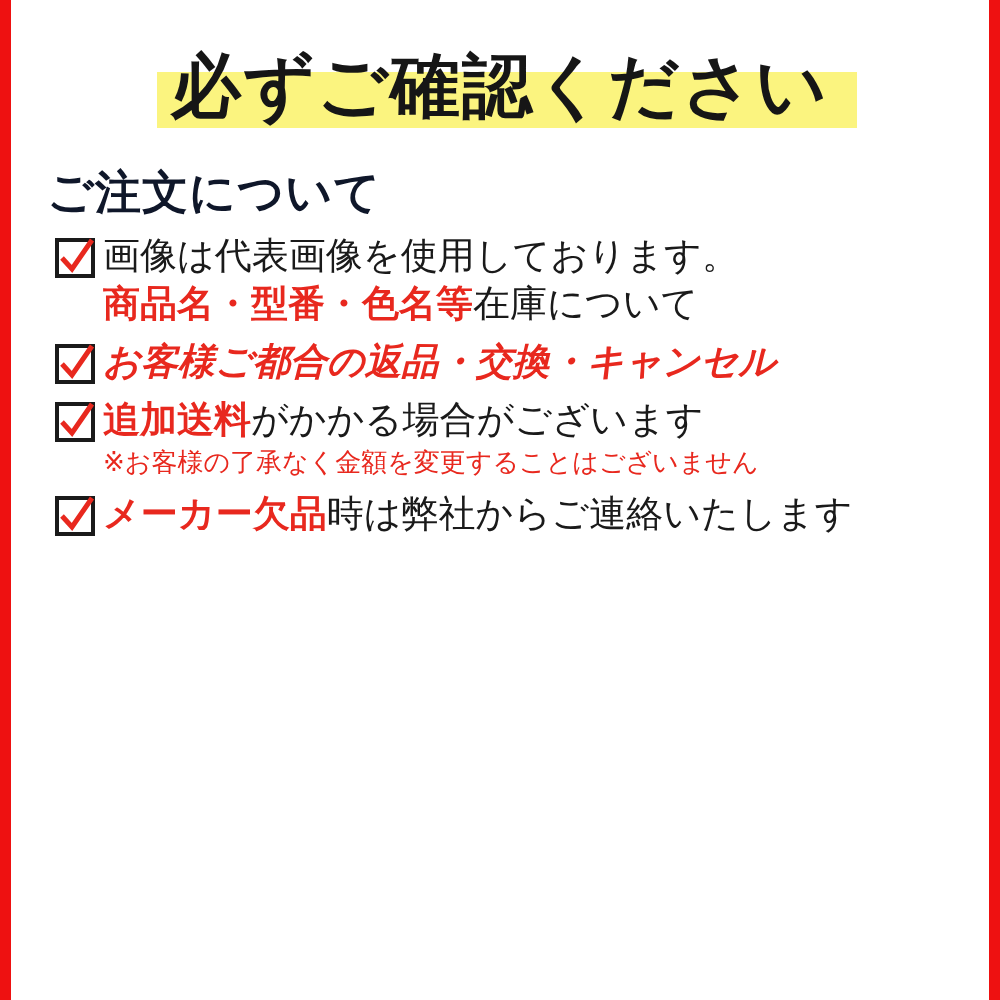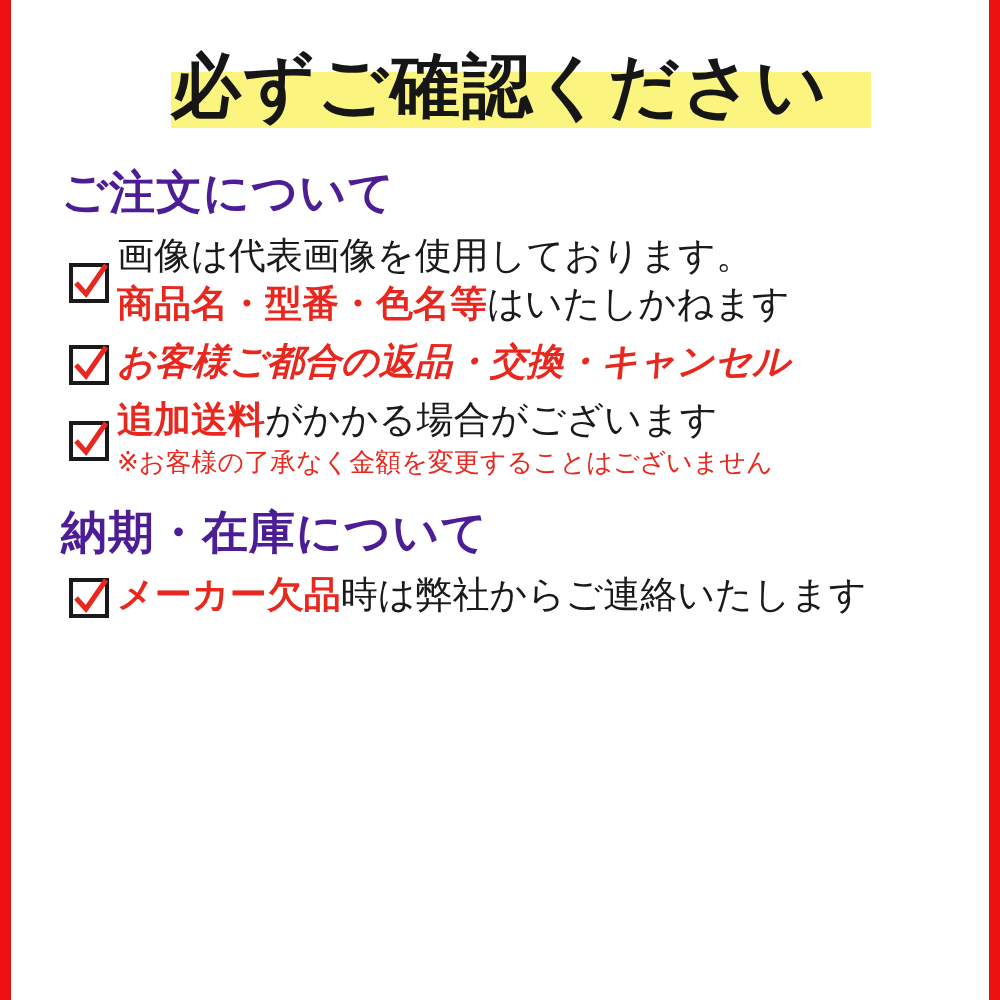--- a/index.html
+++ b/index.html
@@ -25,21 +25,21 @@
   .frame-left { left: 0; }
   .frame-right { right: 0; }
 
   .page {
     position: absolute;
     left: 11px;
     top: 0;
     width: 978px;
     height: 722px;
     box-sizing: border-box;
-    padding: 0 32px;
+    padding: 0 18px;
   }
 
   
   .title-wrap {
     margin-top: 34px;
     text-align: center;
     position: relative;
     height: 112px;
   }
   .title-hl {
@@ -57,33 +57,33 @@
     letter-spacing: 2px;
     line-height: 104px;
     color: #161616;
     white-space: nowrap;
   }
 
   
   .section-heading {
     font-size: 46px;
     font-weight: bold;
-    color: #4c1d95;
+    color: #0f172a;
     letter-spacing: 1px;
     margin: 18px 0 4px 18px;
     line-height: 1.25;
   }
   .section-heading.second {
     margin-top: 24px;
   }
 
   
   .item {
     display: flex;
-    align-items: center;
+    align-items: flex-start;
     margin: 10px 0 10px 26px;
   }
   .check {
     flex: 0 0 auto;
     width: 40px;
     height: 40px;
     margin-right: 8px;
     margin-top: 6px;
     position: relative;
   }
@@ -132,21 +132,21 @@
 
   <div class="item">
     <span class="check">
       <svg width="40" height="40" viewBox="0 0 40 40">
         <rect x="2" y="2" width="36" height="36" fill="#ffffff" stroke="#1a1a1a" stroke-width="4"></rect>
         <path d="M7 20 L17 31 L37 2" fill="none" stroke="#e8281e" stroke-width="5"></path>
       </svg>
     </span>
     <span class="item-lines">
       <div class="line">画像は代表画像を使用しております。</div>
-      <div class="line"><span class="red">商品名・型番・色名等</span><span>はいたしかねます</span></div>
+      <div class="line"><span class="red">商品名・型番・色名等</span><span>在庫について</span></div>
     </span>
   </div>
 
   <div class="item">
     <span class="check">
       <svg width="40" height="40" viewBox="0 0 40 40">
         <rect x="2" y="2" width="36" height="36" fill="#ffffff" stroke="#1a1a1a" stroke-width="4"></rect>
         <path d="M7 20 L17 31 L37 2" fill="none" stroke="#e8281e" stroke-width="5"></path>
       </svg>
     </span>
@@ -161,21 +161,20 @@
         <rect x="2" y="2" width="36" height="36" fill="#ffffff" stroke="#1a1a1a" stroke-width="4"></rect>
         <path d="M7 20 L17 31 L37 2" fill="none" stroke="#e8281e" stroke-width="5"></path>
       </svg>
     </span>
     <span class="item-lines">
       <div class="line"><span class="red">追加送料</span><span>がかかる場合がございます</span></div>
       <div class="note">※お客様の了承なく金額を変更することはございません</div>
     </span>
   </div>
 
-  <div class="section-heading second">納期・在庫について</div>
 
 
   <div class="item">
     <span class="check">
       <svg width="40" height="40" viewBox="0 0 40 40">
         <rect x="2" y="2" width="36" height="36" fill="#ffffff" stroke="#1a1a1a" stroke-width="4"></rect>
         <path d="M7 20 L17 31 L37 2" fill="none" stroke="#e8281e" stroke-width="5"></path>
       </svg>
     </span>
     <span class="item-lines">

